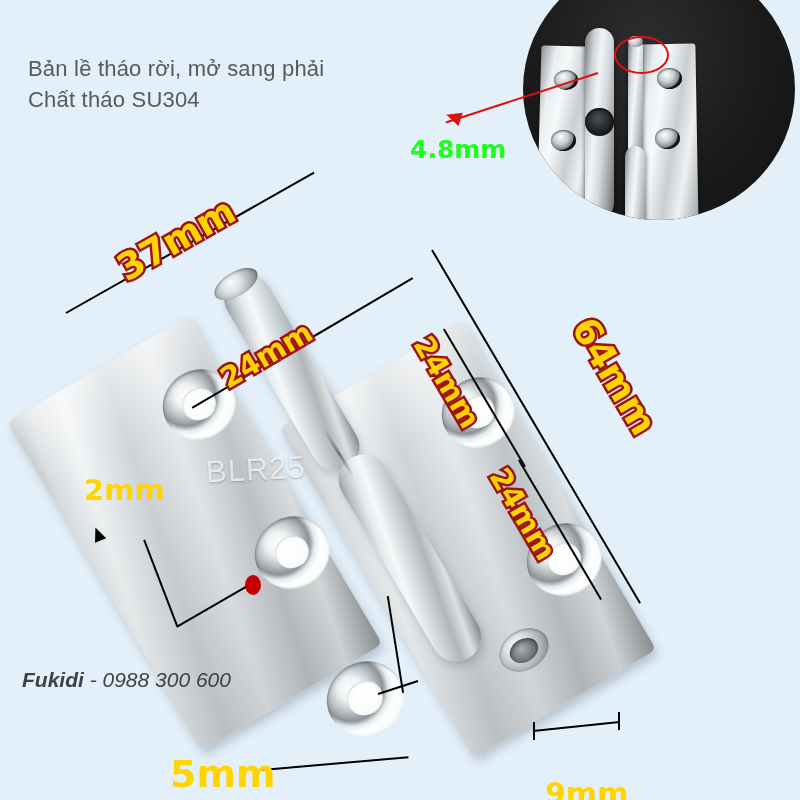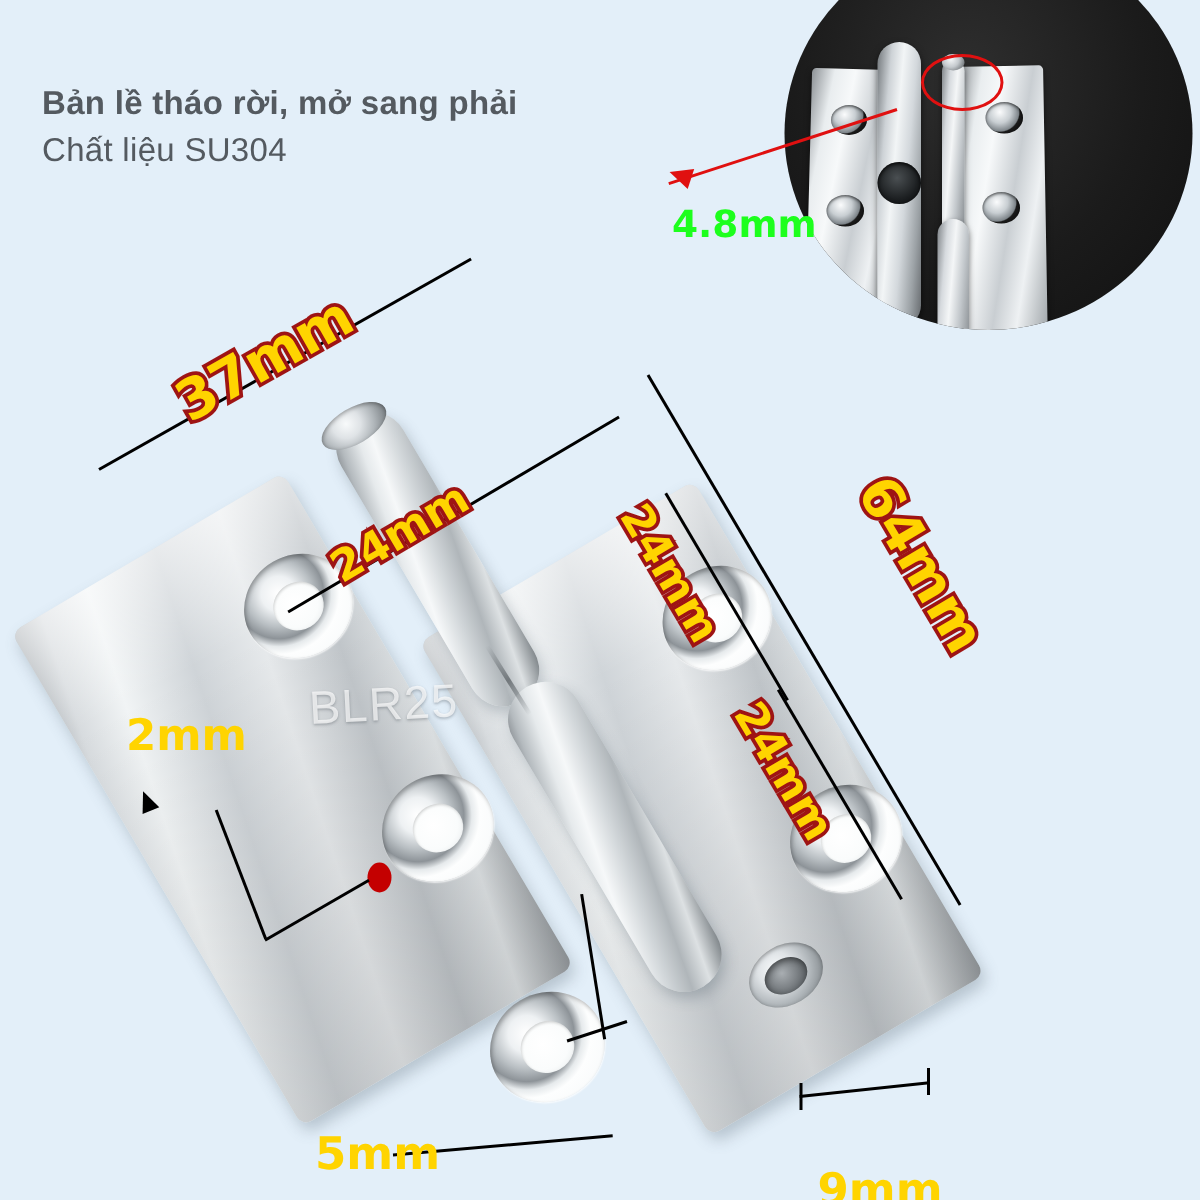--- a/index.html
+++ b/index.html
@@ -15,21 +15,21 @@
   #title{
     position:absolute;left:26px;top:6px;
     font-size:40px;font-weight:bold;color:#1a1ad0;
     letter-spacing:-0.5px;
   }
   .subline{
     position:absolute;left:28px;
     font-size:22px;color:#545a60;letter-spacing:0.2px;
     white-space:nowrap;
   }
-  #sub1{top:56px;font-weight:bold;}
+  #sub1{top:56px;}
   #sub2{top:87px;}
   #sub3{top:118px;}
 
   
   #brand{
     position:absolute;left:22px;top:668px;
     font-size:21px;font-style:italic;color:#3b4248;white-space:nowrap;
   }
   #brand b{font-weight:bold;}
 
@@ -161,21 +161,21 @@
   .redcirc{
     position:absolute;border:2px solid #e01010;border-radius:50%;
   }
 </style>
 </head>
 <body>
 
 <div id="stage">
 
   <div class="subline" id="sub1">Bản lề tháo rời, mở sang phải</div>
-  <div class="subline" id="sub2">Chất liệu SU304</div>
+  <div class="subline" id="sub2">Chất tháo SU304</div>
 
   <div id="inset">
 
     <div class="ins-plate" style="left:16px;top:88px;width:54px;height:185px;transform:rotate(1.5deg);"></div>
     <div class="ins-hole" style="left:31px;top:112px;width:24px;height:20px;"></div>
     <div class="ins-hole" style="left:28px;top:172px;width:25px;height:21px;"></div>
 
     <div class="ins-barrel" style="left:62px;top:70px;width:29px;height:190px;"></div>
     <div class="ins-bore" style="left:62px;top:150px;width:29px;height:28px;"></div>
 
@@ -186,21 +186,21 @@
     <div class="ins-pin" style="left:105px;top:82px;width:15px;height:118px;"></div>
     <div class="ins-pin" style="left:102px;top:188px;width:21px;height:92px;"></div>
     <div class="ins-cap" style="left:105px;top:78px;width:15px;height:11px;"></div>
 
     <div class="redcirc" style="left:91px;top:78px;width:51px;height:34px;"></div>
   </div>
 
   <div class="redline" style="left:598px;top:72px;width:160px;transform:rotate(162deg);"></div>
   <div class="arrowhead" style="left:446px;top:110px;border-top:7px solid transparent;border-bottom:7px solid transparent;border-right:15px solid #e01010;transform:rotate(18deg);"></div>
 
-  <div class="labwrap green" style="left:410px;top:135px;margin-left:38px;">
+  <div class="labwrap green" style="left:410px;top:135px;">
     <span class="labtxt" style="font-size:25px;" data-txt="4.8mm">4.8mm</span>
   </div>
 
   <div id="hinge">
 
     <div class="plate" style="left:28px;top:112px;width:210px;height:382px;transform:rotate(-30.5deg);transform-origin:50% 50%;"></div>
 
     <div class="hole" style="left:100px;top:140px;width:74px;height:68px;transform:rotate(-30deg);">
       <i></i>
     </div>
@@ -262,24 +262,27 @@
   <div class="leader" style="left:177px;top:625px;width:92px;transform:rotate(-111deg);"></div>
   <div class="arrowhead" style="left:92px;top:527px;border-left:6px solid transparent;border-right:6px solid transparent;border-bottom:14px solid #000;transform:rotate(-22deg);"></div>
   <div class="labwrap" style="left:84px;top:473px;">
     <span class="labtxt" style="font-size:29px;" data-txt="2mm">2mm</span>
   </div>
 
   <div class="leader" style="left:403px;top:692px;width:98px;transform:rotate(-99deg);"></div>
   <div class="leader" style="left:262px;top:769px;width:147px;transform:rotate(-5deg);"></div>
   <div class="leader" style="left:378px;top:693px;width:42px;transform:rotate(-18deg);"></div>
   <div class="labwrap" style="left:170px;top:752px;">
-    <span class="labtxt" style="font-size:30px;margin-left:40px;" data-txt="5mm">5mm</span>
+    <span class="labtxt" style="font-size:38px;" data-txt="5mm">5mm</span>
   </div>
 
   <div class="dline thin" style="left:533px;top:730px;width:87px;transform:rotate(-6deg);"></div>
   <div class="tick" style="left:533px;top:722px;height:18px;"></div>
   <div class="tick" style="left:618px;top:712px;height:18px;"></div>
   <div class="labwrap" style="left:545px;top:776px;">
     <span class="labtxt" style="font-size:30px;" data-txt="9mm">9mm</span>
   </div>
 
+  <div id="brand">
+    <b>Fukidi</b><span> - </span><span>0988 300 600</span>
+  </div>
 
 </div>
 
 </body></html>

